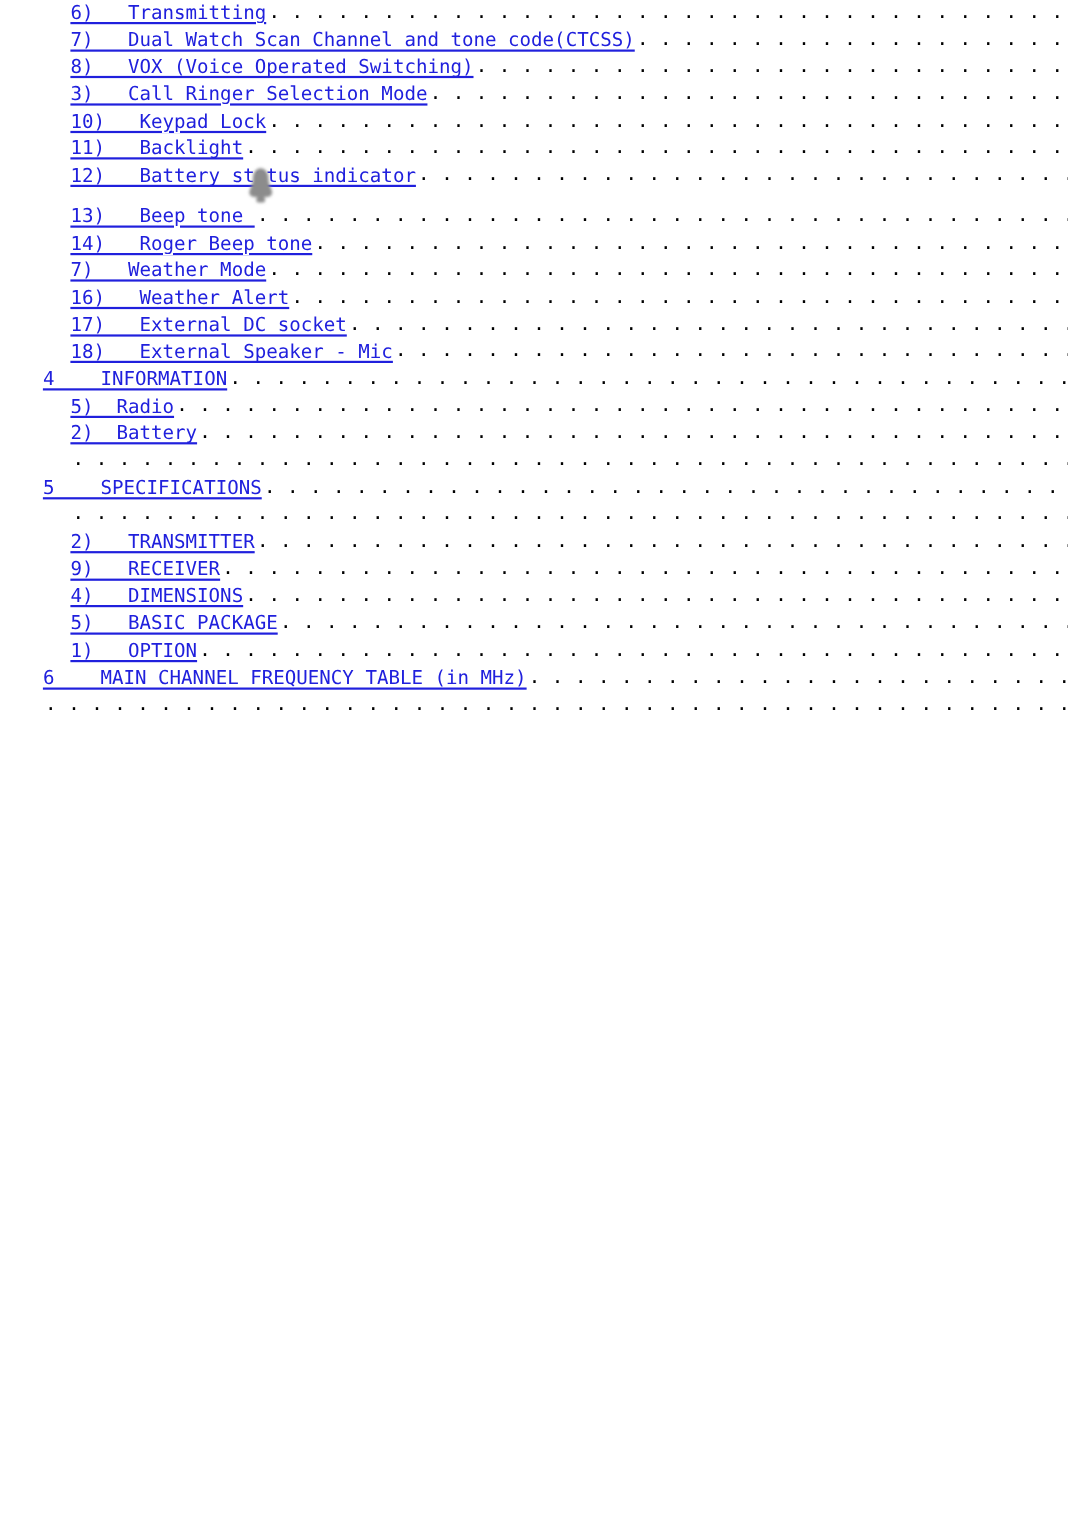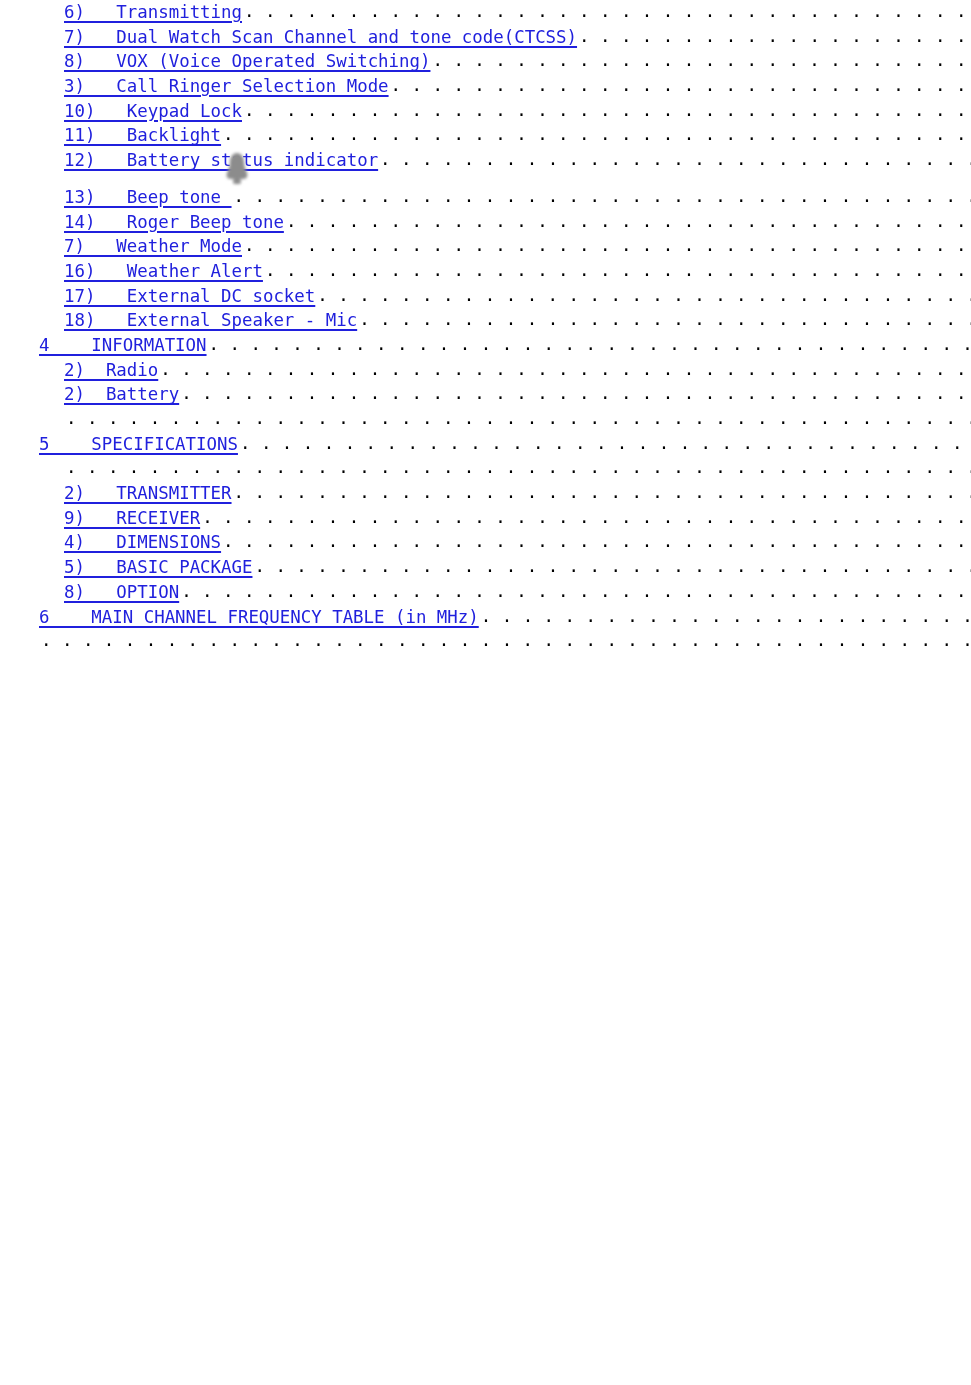--- a/index.html
+++ b/index.html
@@ -108,30 +108,30 @@
     <div class="toc-row lvl2"><a class="toc-link" href="#">10)   Keypad Lock</a><span class="leaders">. . . . . . . . . . . . . . . . . . . . . . . . . . . . . . . . . . . . . . . . . . . . . . . . . . . . . . . . . . . . . . . . . . . . . . . . . . . . . . . . . . . . . . . . . . . . . . . . . . . . . . . . . . . . . . . . . . . . . . . </span><span class="pagenum">7</span></div>
     <div class="toc-row lvl2"><a class="toc-link" href="#">11)   Backlight</a><span class="leaders">. . . . . . . . . . . . . . . . . . . . . . . . . . . . . . . . . . . . . . . . . . . . . . . . . . . . . . . . . . . . . . . . . . . . . . . . . . . . . . . . . . . . . . . . . . . . . . . . . . . . . . . . . . . . . . . . . . . . . . . </span><span class="pagenum">7</span></div>
     <div class="toc-row lvl2"><a class="toc-link" href="#">12)   Battery status indicator</a><span class="leaders">. . . . . . . . . . . . . . . . . . . . . . . . . . . . . . . . . . . . . . . . . . . . . . . . . . . . . . . . . . . . . . . . . . . . . . . . . . . . . . . . . . . . . . . . . . . . . . . . . . . . . . . . . . . . . . . . . . . . . . . </span><span class="pagenum">8</span></div>
     <div class="toc-row lvl2 gap-before"><a class="toc-link" href="#">13)   Beep tone </a><span class="leaders">. . . . . . . . . . . . . . . . . . . . . . . . . . . . . . . . . . . . . . . . . . . . . . . . . . . . . . . . . . . . . . . . . . . . . . . . . . . . . . . . . . . . . . . . . . . . . . . . . . . . . . . . . . . . . . . . . . . . . . . </span><span class="pagenum">8</span></div>
     <div class="toc-row lvl2"><a class="toc-link" href="#">14)   Roger Beep tone</a><span class="leaders">. . . . . . . . . . . . . . . . . . . . . . . . . . . . . . . . . . . . . . . . . . . . . . . . . . . . . . . . . . . . . . . . . . . . . . . . . . . . . . . . . . . . . . . . . . . . . . . . . . . . . . . . . . . . . . . . . . . . . . . </span><span class="pagenum">8</span></div>
     <div class="toc-row lvl2"><a class="toc-link" href="#">7)   Weather Mode</a><span class="leaders">. . . . . . . . . . . . . . . . . . . . . . . . . . . . . . . . . . . . . . . . . . . . . . . . . . . . . . . . . . . . . . . . . . . . . . . . . . . . . . . . . . . . . . . . . . . . . . . . . . . . . . . . . . . . . . . . . . . . . . . </span><span class="pagenum">8</span></div>
     <div class="toc-row lvl2"><a class="toc-link" href="#">16)   Weather Alert</a><span class="leaders">. . . . . . . . . . . . . . . . . . . . . . . . . . . . . . . . . . . . . . . . . . . . . . . . . . . . . . . . . . . . . . . . . . . . . . . . . . . . . . . . . . . . . . . . . . . . . . . . . . . . . . . . . . . . . . . . . . . . . . . </span><span class="pagenum">8</span></div>
     <div class="toc-row lvl2"><a class="toc-link" href="#">17)   External DC socket</a><span class="leaders">. . . . . . . . . . . . . . . . . . . . . . . . . . . . . . . . . . . . . . . . . . . . . . . . . . . . . . . . . . . . . . . . . . . . . . . . . . . . . . . . . . . . . . . . . . . . . . . . . . . . . . . . . . . . . . . . . . . . . . . </span><span class="pagenum">9</span></div>
     <div class="toc-row lvl2"><a class="toc-link" href="#">18)   External Speaker - Mic</a><span class="leaders">. . . . . . . . . . . . . . . . . . . . . . . . . . . . . . . . . . . . . . . . . . . . . . . . . . . . . . . . . . . . . . . . . . . . . . . . . . . . . . . . . . . . . . . . . . . . . . . . . . . . . . . . . . . . . . . . . . . . . . . </span><span class="pagenum">9</span></div>
     <div class="toc-row lvl1"><a class="toc-link" href="#">4    INFORMATION</a><span class="leaders">. . . . . . . . . . . . . . . . . . . . . . . . . . . . . . . . . . . . . . . . . . . . . . . . . . . . . . . . . . . . . . . . . . . . . . . . . . . . . . . . . . . . . . . . . . . . . . . . . . . . . . . . . . . . . . . . . . . . . . . </span><span class="pagenum">9</span></div>
-    <div class="toc-row lvl2"><a class="toc-link" href="#">2)  Radio</a><span class="leaders">. . . . . . . . . . . . . . . . . . . . . . . . . . . . . . . . . . . . . . . . . . . . . . . . . . . . . . . . . . . . . . . . . . . . . . . . . . . . . . . . . . . . . . . . . . . . . . . . . . . . . . . . . . . . . . . . . . . . . . . </span><span class="pagenum">9</span></div>
+    <div class="toc-row lvl2"><a class="toc-link" href="#">5)  Radio</a><span class="leaders">. . . . . . . . . . . . . . . . . . . . . . . . . . . . . . . . . . . . . . . . . . . . . . . . . . . . . . . . . . . . . . . . . . . . . . . . . . . . . . . . . . . . . . . . . . . . . . . . . . . . . . . . . . . . . . . . . . . . . . . </span><span class="pagenum">9</span></div>
     <div class="toc-row lvl2"><a class="toc-link" href="#">2)  Battery</a><span class="leaders">. . . . . . . . . . . . . . . . . . . . . . . . . . . . . . . . . . . . . . . . . . . . . . . . . . . . . . . . . . . . . . . . . . . . . . . . . . . . . . . . . . . . . . . . . . . . . . . . . . . . . . . . . . . . . . . . . . . . . . . </span><span class="pagenum">9</span></div>
     <div class="toc-row lvl2"><span class="leaders">. . . . . . . . . . . . . . . . . . . . . . . . . . . . . . . . . . . . . . . . . . . . . . . . . . . . . . . . . . . . . . . . . . . . . . . . . . . . . . . . . . . . . . . . . . . . . . . . . . . . . . . . . . . . . . . . . . . . . . . </span><span class="pagenum">9</span></div>
     <div class="toc-row lvl1"><a class="toc-link" href="#">5    SPECIFICATIONS</a><span class="leaders">. . . . . . . . . . . . . . . . . . . . . . . . . . . . . . . . . . . . . . . . . . . . . . . . . . . . . . . . . . . . . . . . . . . . . . . . . . . . . . . . . . . . . . . . . . . . . . . . . . . . . . . . . . . . . . . . . . . . . . . </span><span class="pagenum">9</span></div>
     <div class="toc-row lvl2"><span class="leaders">. . . . . . . . . . . . . . . . . . . . . . . . . . . . . . . . . . . . . . . . . . . . . . . . . . . . . . . . . . . . . . . . . . . . . . . . . . . . . . . . . . . . . . . . . . . . . . . . . . . . . . . . . . . . . . . . . . . . . . . </span><span class="pagenum">9</span></div>
     <div class="toc-row lvl2"><a class="toc-link" href="#">2)   TRANSMITTER</a><span class="leaders">. . . . . . . . . . . . . . . . . . . . . . . . . . . . . . . . . . . . . . . . . . . . . . . . . . . . . . . . . . . . . . . . . . . . . . . . . . . . . . . . . . . . . . . . . . . . . . . . . . . . . . . . . . . . . . . . . . . . . . . </span><span class="pagenum">10</span></div>
     <div class="toc-row lvl2"><a class="toc-link" href="#">9)   RECEIVER</a><span class="leaders">. . . . . . . . . . . . . . . . . . . . . . . . . . . . . . . . . . . . . . . . . . . . . . . . . . . . . . . . . . . . . . . . . . . . . . . . . . . . . . . . . . . . . . . . . . . . . . . . . . . . . . . . . . . . . . . . . . . . . . . </span><span class="pagenum">10</span></div>
     <div class="toc-row lvl2"><a class="toc-link" href="#">4)   DIMENSIONS</a><span class="leaders">. . . . . . . . . . . . . . . . . . . . . . . . . . . . . . . . . . . . . . . . . . . . . . . . . . . . . . . . . . . . . . . . . . . . . . . . . . . . . . . . . . . . . . . . . . . . . . . . . . . . . . . . . . . . . . . . . . . . . . . </span><span class="pagenum">10</span></div>
     <div class="toc-row lvl2"><a class="toc-link" href="#">5)   BASIC PACKAGE</a><span class="leaders">. . . . . . . . . . . . . . . . . . . . . . . . . . . . . . . . . . . . . . . . . . . . . . . . . . . . . . . . . . . . . . . . . . . . . . . . . . . . . . . . . . . . . . . . . . . . . . . . . . . . . . . . . . . . . . . . . . . . . . . </span><span class="pagenum">10</span></div>
-    <div class="toc-row lvl2"><a class="toc-link" href="#">8)   OPTION</a><span class="leaders">. . . . . . . . . . . . . . . . . . . . . . . . . . . . . . . . . . . . . . . . . . . . . . . . . . . . . . . . . . . . . . . . . . . . . . . . . . . . . . . . . . . . . . . . . . . . . . . . . . . . . . . . . . . . . . . . . . . . . . . </span><span class="pagenum">10</span></div>
+    <div class="toc-row lvl2"><a class="toc-link" href="#">1)   OPTION</a><span class="leaders">. . . . . . . . . . . . . . . . . . . . . . . . . . . . . . . . . . . . . . . . . . . . . . . . . . . . . . . . . . . . . . . . . . . . . . . . . . . . . . . . . . . . . . . . . . . . . . . . . . . . . . . . . . . . . . . . . . . . . . . </span><span class="pagenum">10</span></div>
     <div class="toc-row lvl1"><a class="toc-link" href="#">6    MAIN CHANNEL FREQUENCY TABLE (in MHz)</a><span class="leaders">. . . . . . . . . . . . . . . . . . . . . . . . . . . . . . . . . . . . . . . . . . . . . . . . . . . . . . . . . . . . . . . . . . . . . . . . . . . . . . . . . . . . . . . . . . . . . . . . . . . . . . . . . . . . . . . . . . . . . . . </span><span class="pagenum">10</span></div>
     <div class="toc-row lvl1"><span class="leaders">. . . . . . . . . . . . . . . . . . . . . . . . . . . . . . . . . . . . . . . . . . . . . . . . . . . . . . . . . . . . . . . . . . . . . . . . . . . . . . . . . . . . . . . . . . . . . . . . . . . . . . . . . . . . . . . . . . . . . . . </span><span class="pagenum">11</span></div>
   </div>
 
 <div id="pointer-glyph">
   <svg width="32" height="38" viewBox="0 0 32 38" xmlns="http://www.w3.org/2000/svg">
     <defs>
       <filter id="blur1" x="-50%" y="-50%" width="200%" height="200%">
         <feGaussianBlur stdDeviation="1.5"></feGaussianBlur>
       </filter>

